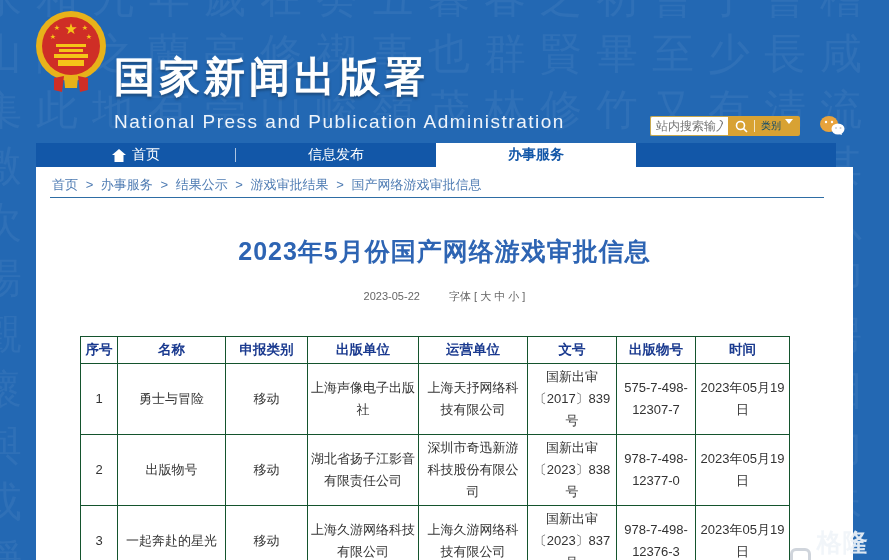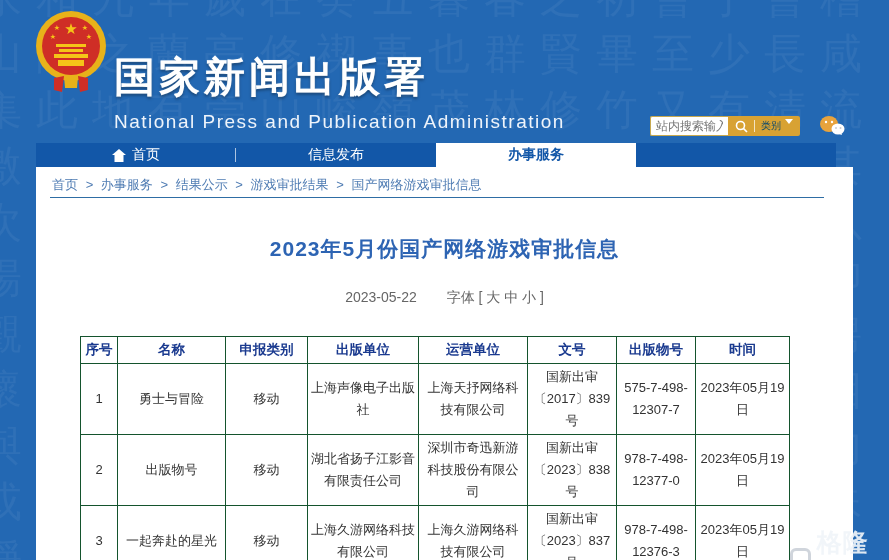--- a/index.html
+++ b/index.html
@@ -58,23 +58,23 @@
 
   
   .content { left:36px; top:167px; width:817px; height:393px; background:#fff; }
   .breadcrumb { position:absolute; left:16px; top:9px; font-size:13px; color:#4f7cb3; }
   .breadcrumb span { cursor:pointer; }
   .breadcrumb .sep { color:#4f7cb3; margin:0 4px; cursor:default; }
   .divider { position:absolute; left:14px; top:30px; width:774px; height:0; border-top:1px solid #2e6da4; }
 
   .article-title {
     position:absolute; left:0; top:68px; width:100%; text-align:center;
-    font-size:21px; font-weight:bold; color:#2d64b3; letter-spacing:1px;
-  }
-  .meta { position:absolute; left:0; top:122px; width:100%; text-align:center; font-size:14px; color:#666; }
+    font-size:25px; font-weight:bold; color:#2d64b3; letter-spacing:1px;
+  }
+  .meta { position:absolute; left:0; top:122px; width:100%; text-align:center; font-size:11px; color:#666; }
   .meta .date { margin-right:26px; }
   .meta .fs { cursor:pointer; }
 
   
   .tbl-wrap { position:absolute; left:44px; top:169px; width:710px; }
   table { border-collapse:collapse; width:709px; table-layout:fixed; }
   th, td { border:1px solid #14532d; text-align:center; vertical-align:middle; }
   th { height:27px; font-size:13.5px; color:#1a3a8f; font-weight:bold; background:#fff; }
   td { height:48px; font-size:13px; color:#333; padding:2px 3px; line-height:22px; }
   td.num { font-size:13px; }

